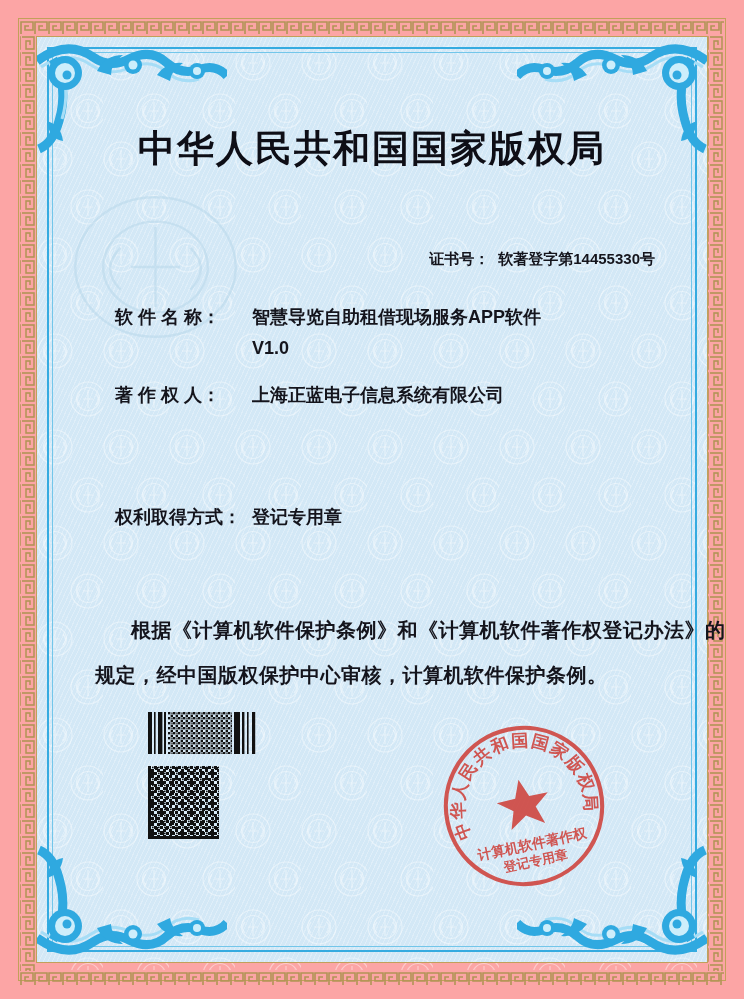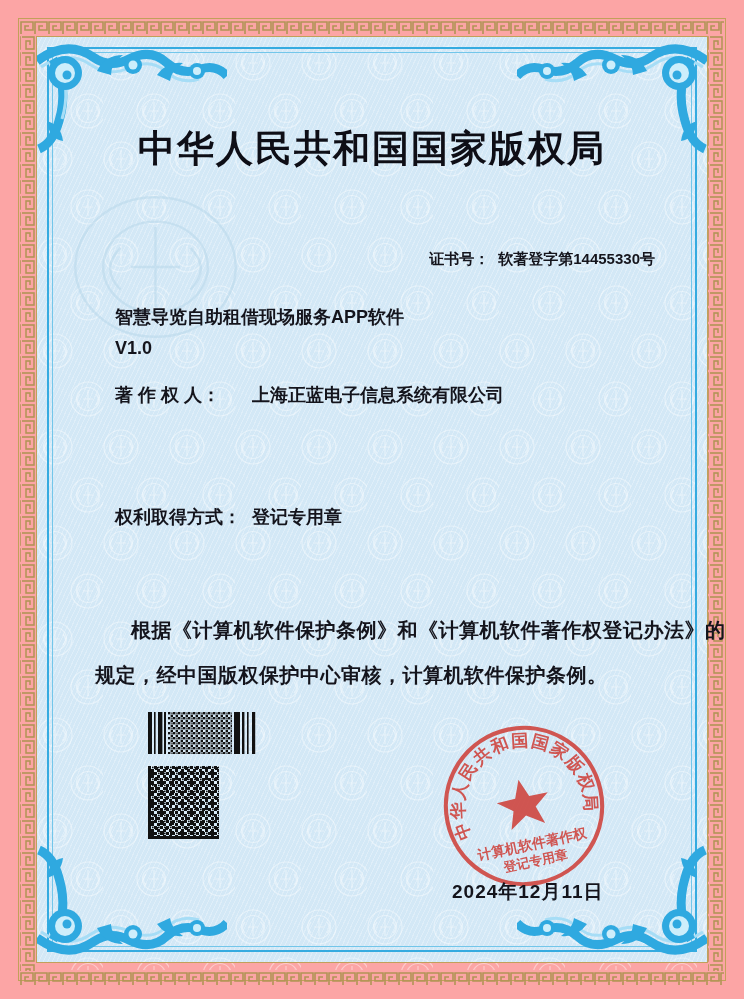--- a/index.html
+++ b/index.html
@@ -174,21 +174,21 @@
     </g>
   </svg>
 
   <div class="title l1">中华人民共和国国家版权局</div>
 
   <div class="certno">
     <span class="lbl">证书号：</span><span>软著登字第14455330号</span>
   </div>
 
   <div class="field f1">
-    <span class="fvalue"><div>智慧导览自助租借现场服务APP软件</div><div class="ver">V1.0</div></span>
+    <span class="flabel">软 件 名 称：</span><span class="fvalue"><div>智慧导览自助租借现场服务APP软件</div><div class="ver">V1.0</div></span>
   </div>
   <div class="field f2">
     <span class="flabel">著 作 权 人：</span><span class="fvalue">上海正蓝电子信息系统有限公司</span>
   </div>
   <div class="field f3">
     <span class="flabel">权利取得方式：</span><span class="fvalue">登记专用章</span>
   </div>
 
   <div class="stmt s1">根据《计算机软件保护条例》和《计算机软件著作权登记办法》的</div>
   <div class="stmt s2">规定，经中国版权保护中心审核，计算机软件保护条例。</div>
@@ -238,15 +238,14 @@
     </defs>
     <circle cx="100" cy="100" r="93" fill="none" stroke="#cf4640" stroke-width="5"></circle>
     <polygon points="100,68 108.5,89.5 131,90 113.5,103.5 120.5,125 100,111.5 79.5,125 86.5,103.5 69,90 91.5,89.5" fill="#cf4640"></polygon>
     <text font-size="20.5" font-weight="bold" fill="#cf4640" letter-spacing="2">
       <textPath href="#sealArc" startOffset="50%" text-anchor="middle">中华人民共和国国家版权局</textPath>
     </text>
     <text x="100" y="152" text-anchor="middle" font-size="16.5" font-weight="bold" fill="#cf4640">计算机软件著作权</text>
     <text x="100" y="172" text-anchor="middle" font-size="15.5" font-weight="bold" fill="#cf4640">登记专用章</text>
   </svg>
 
-  <div class="date">2024年12月11日</div>
 
 </div>
 
 </body></html>

